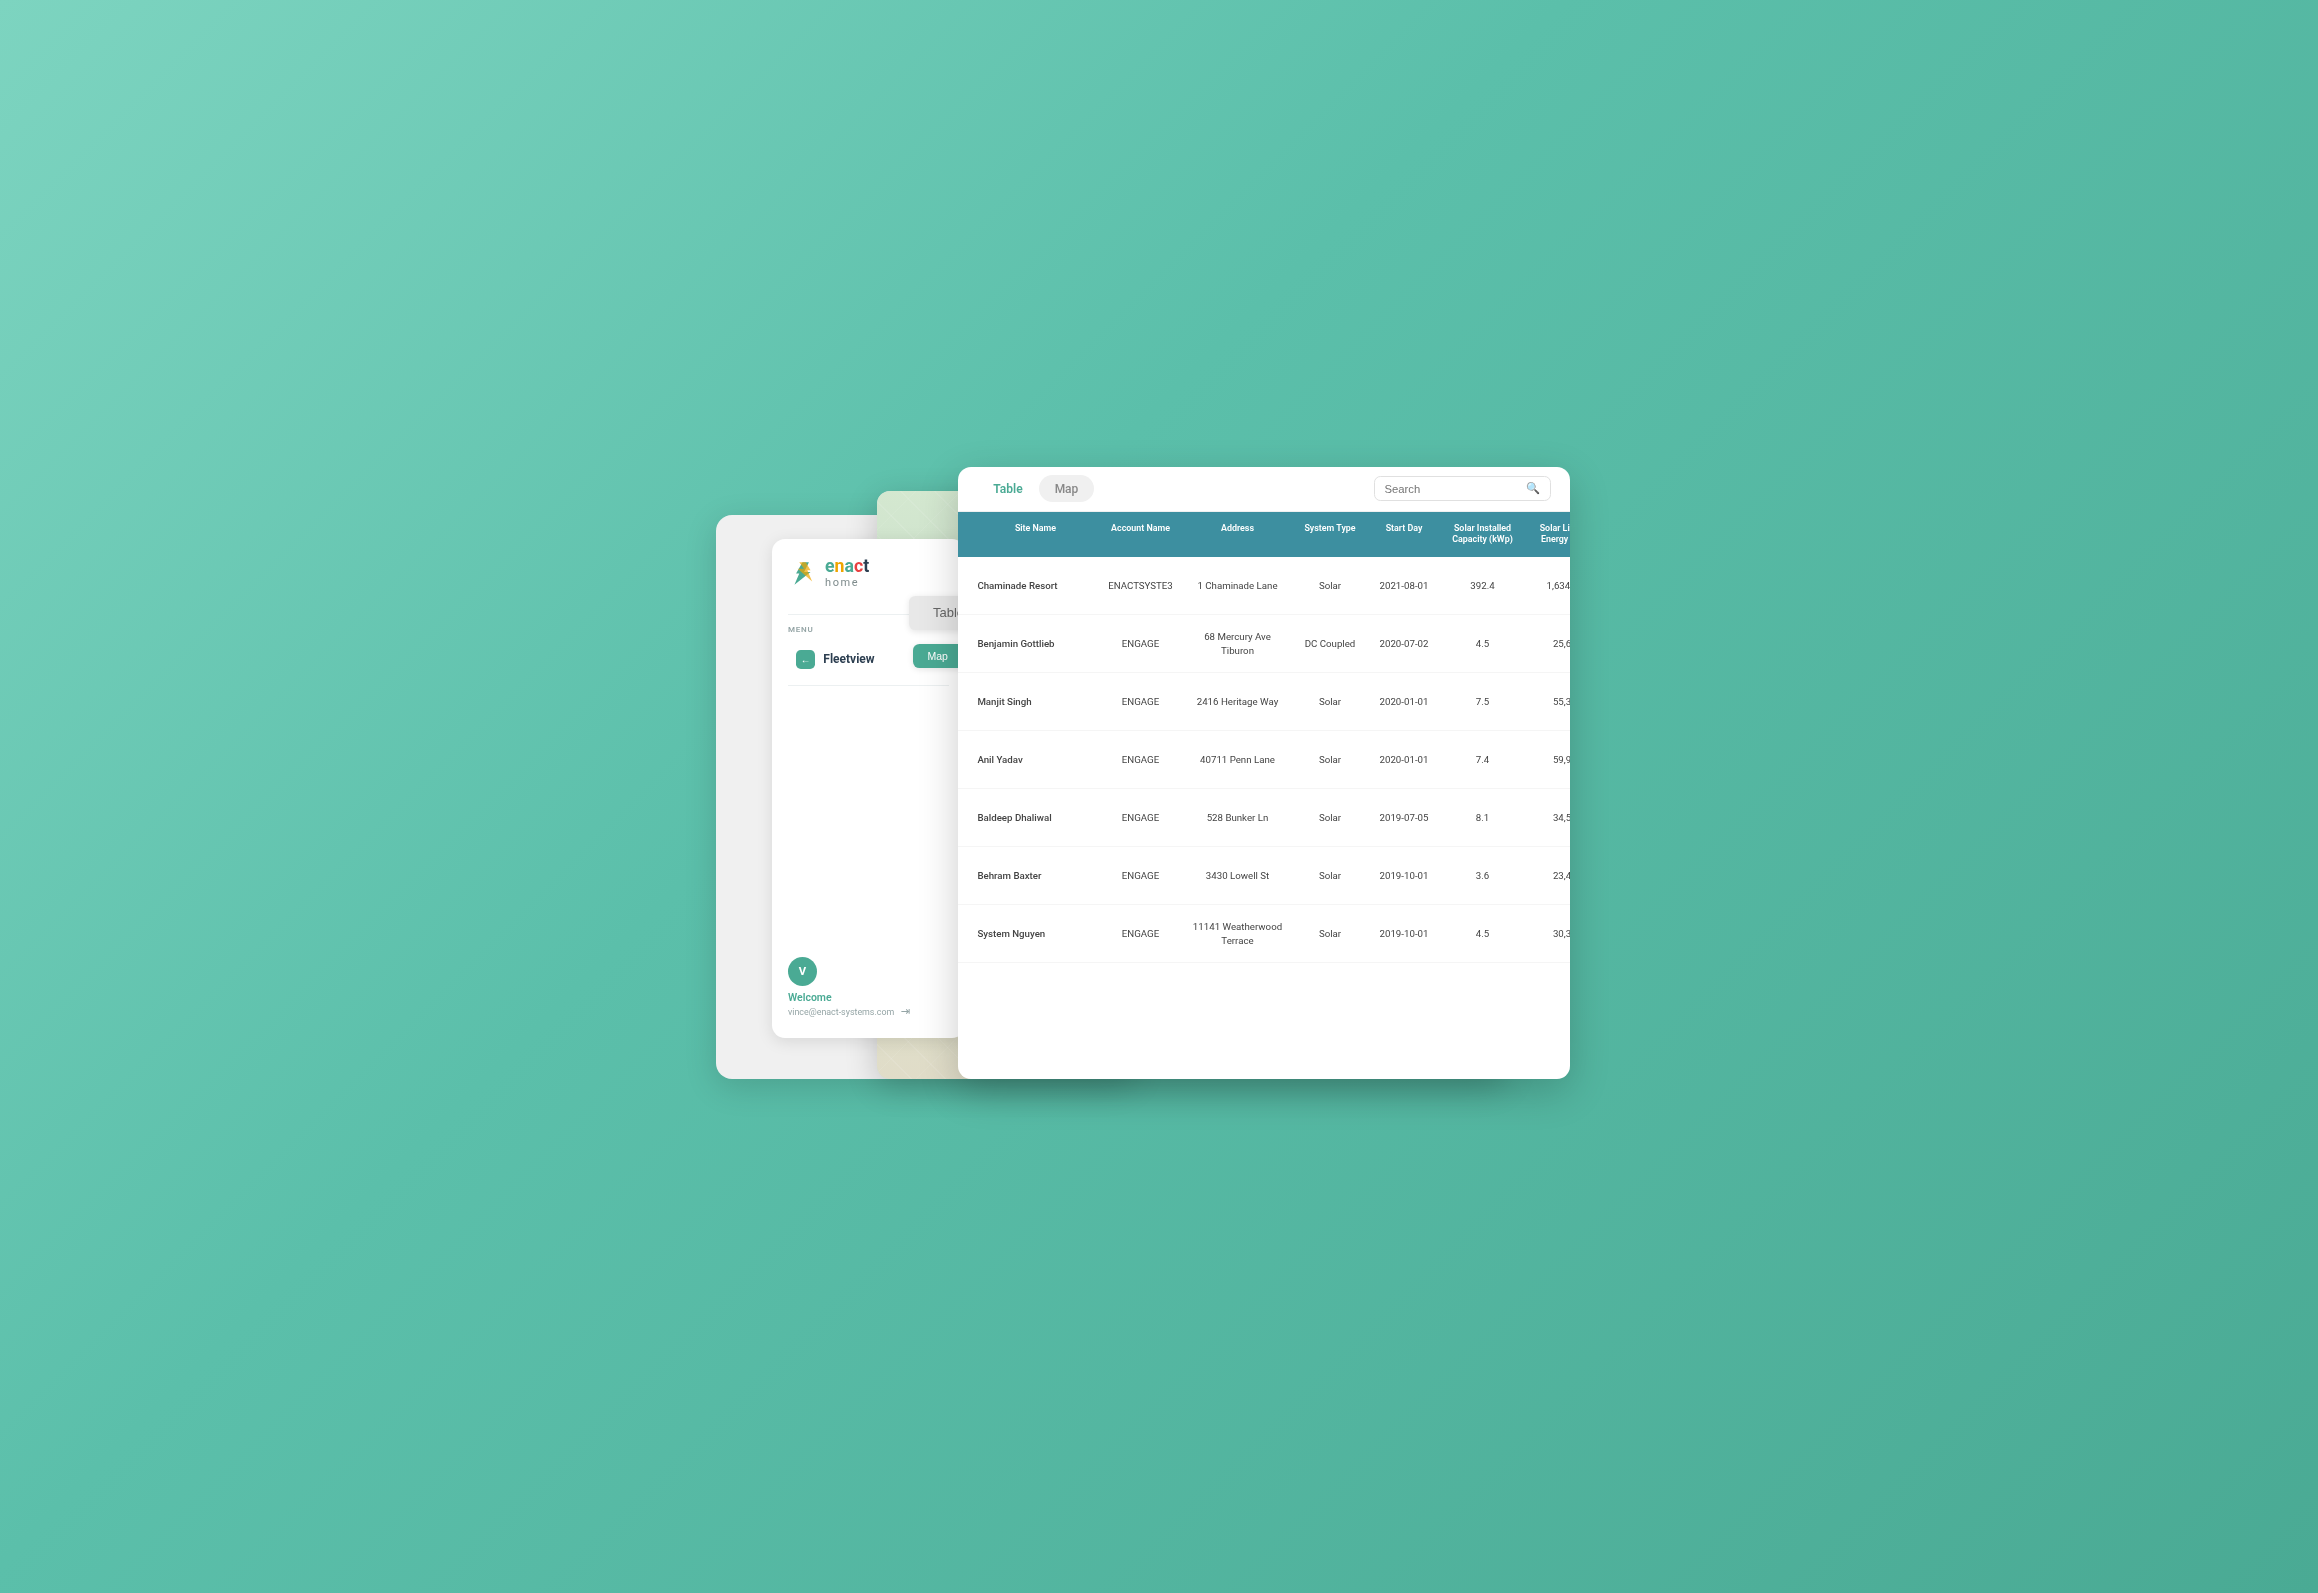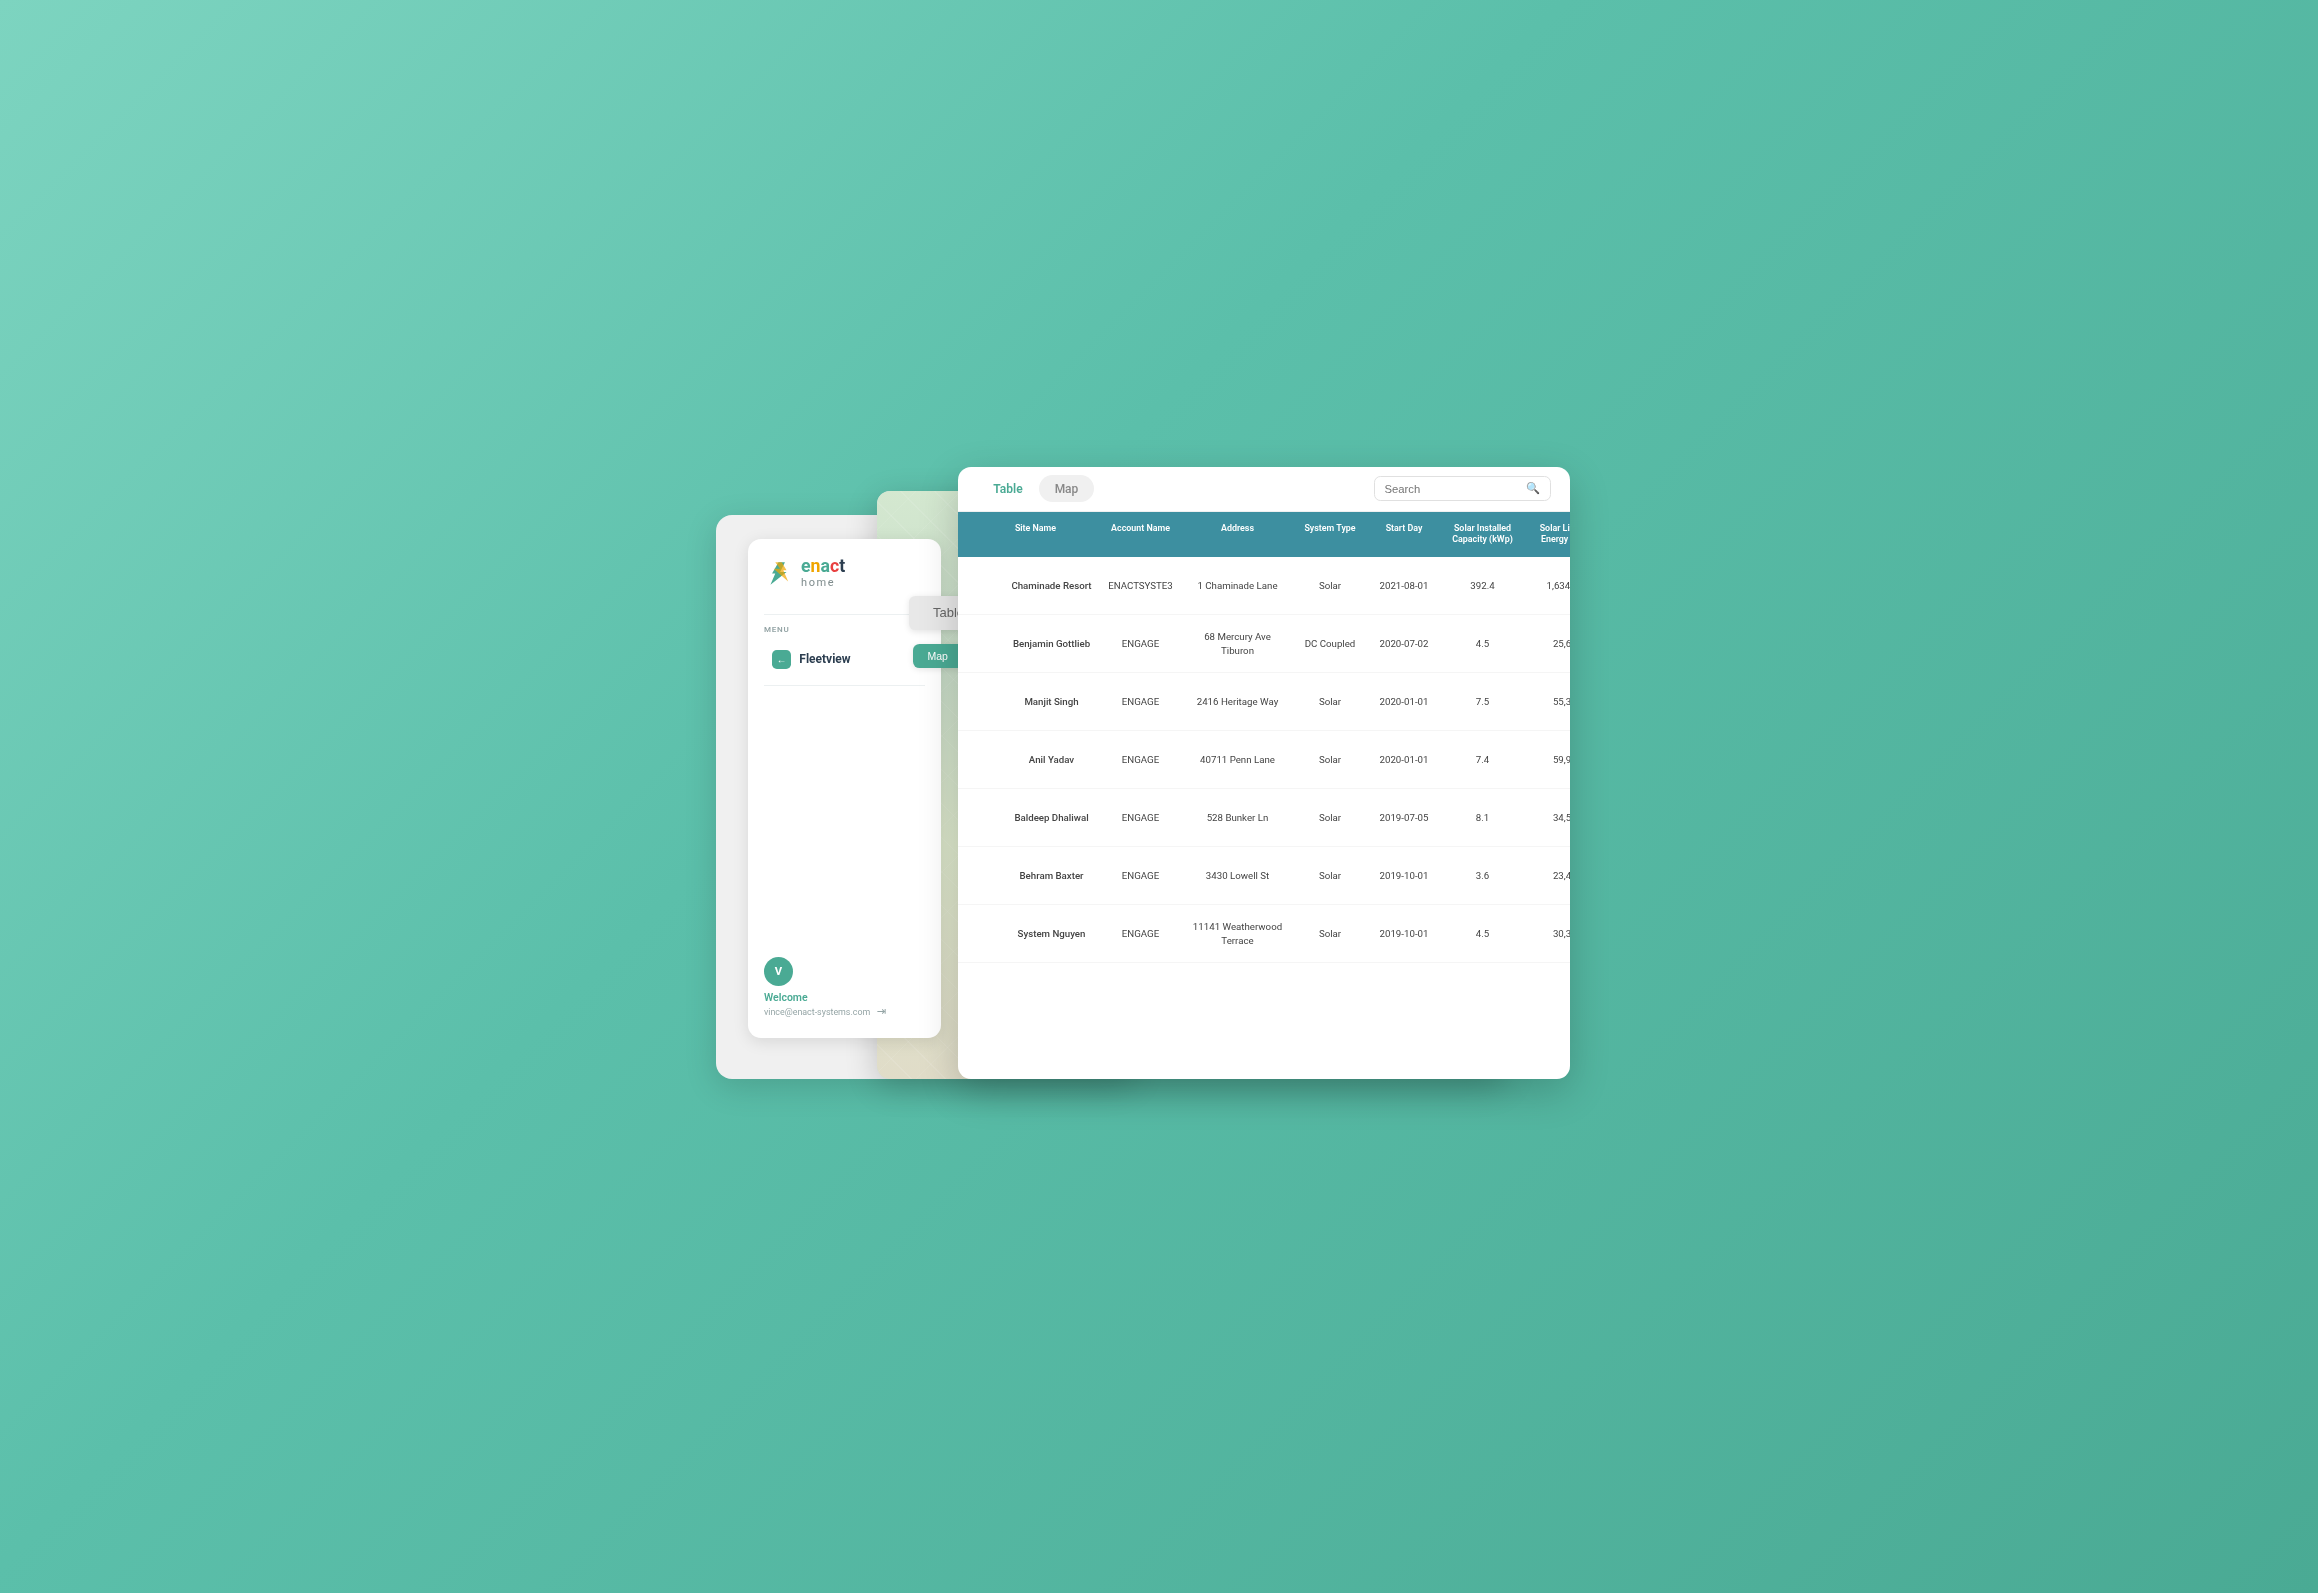--- a/index.html
+++ b/index.html
@@ -59,21 +59,21 @@
       inset: 0;
       background-image: 
         repeating-linear-gradient(45deg, rgba(255,255,255,0.1) 0px, rgba(255,255,255,0.1) 0.8px, transparent 0.8px, transparent 24px),
         repeating-linear-gradient(-45deg, rgba(255,255,255,0.08) 0px, rgba(255,255,255,0.08) 0.8px, transparent 0.8px, transparent 32px);
     }
 
     
     .sidebar {
       position: absolute;
       top: 72px;
-      left: 32px;
+      left: 56px;
       width: 193px;
       height: 499px;
       background: white;
       border-radius: 13px;
       box-shadow: 0 3.2px 16px rgba(0,0,0,0.1);
       padding: 19.3px 16px;
       display: flex;
       flex-direction: column;
     }
 
@@ -346,21 +346,21 @@
     }
 
     .td {
       padding: 9.7px 6.4px;
       font-size: 9.7px;
       color: #444;
       text-align: center;
       line-height: 1.4;
     }
 
-    .td.left { text-align: center; font-weight: 500; margin-left: 32px; }
+    .td.left { text-align: left; font-weight: 500; }
 
     
     .zoom-controls {
       position: absolute;
       bottom: 48px;
       right: 16px;
       background: white;
       border-radius: 6.4px;
       box-shadow: 0 1.6px 6.4px rgba(0,0,0,0.2);
       overflow: hidden;

